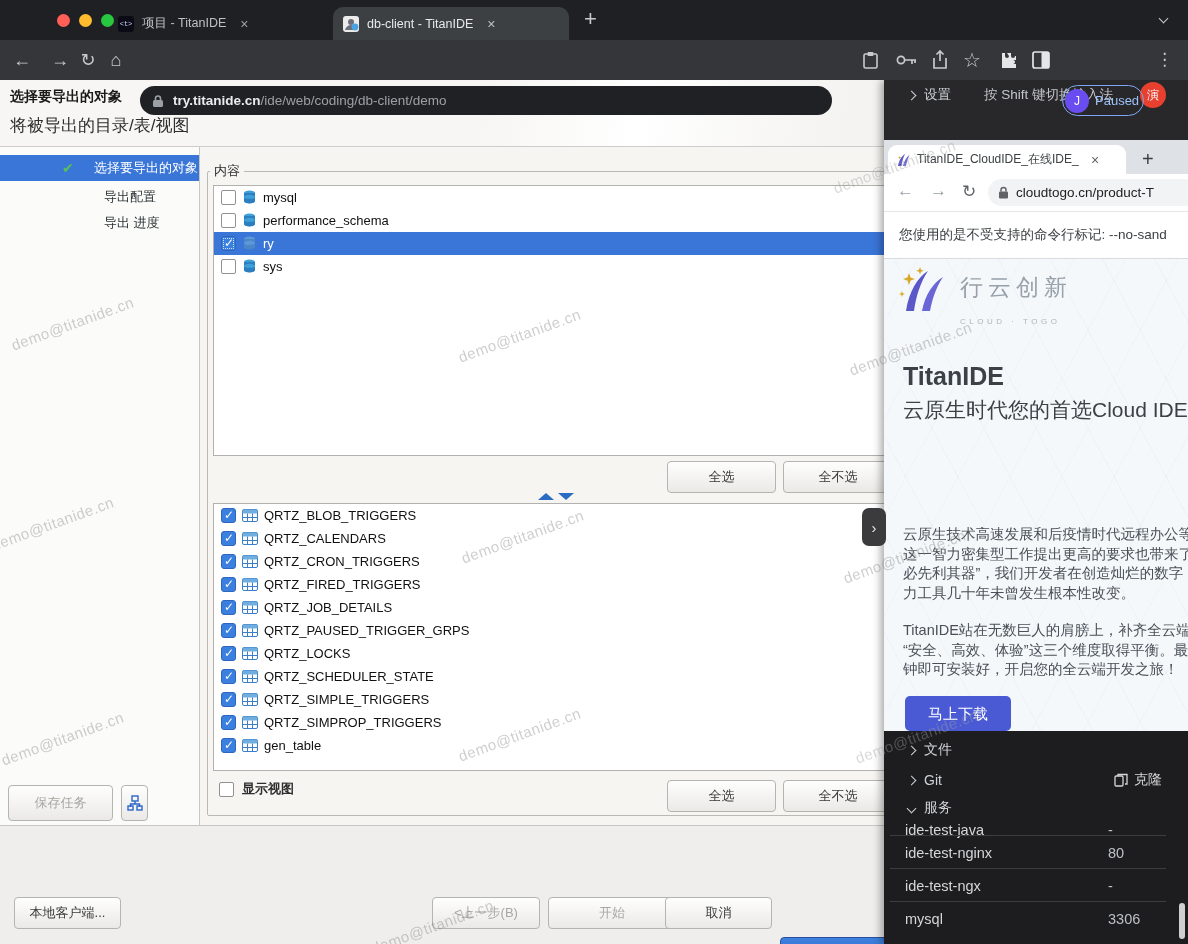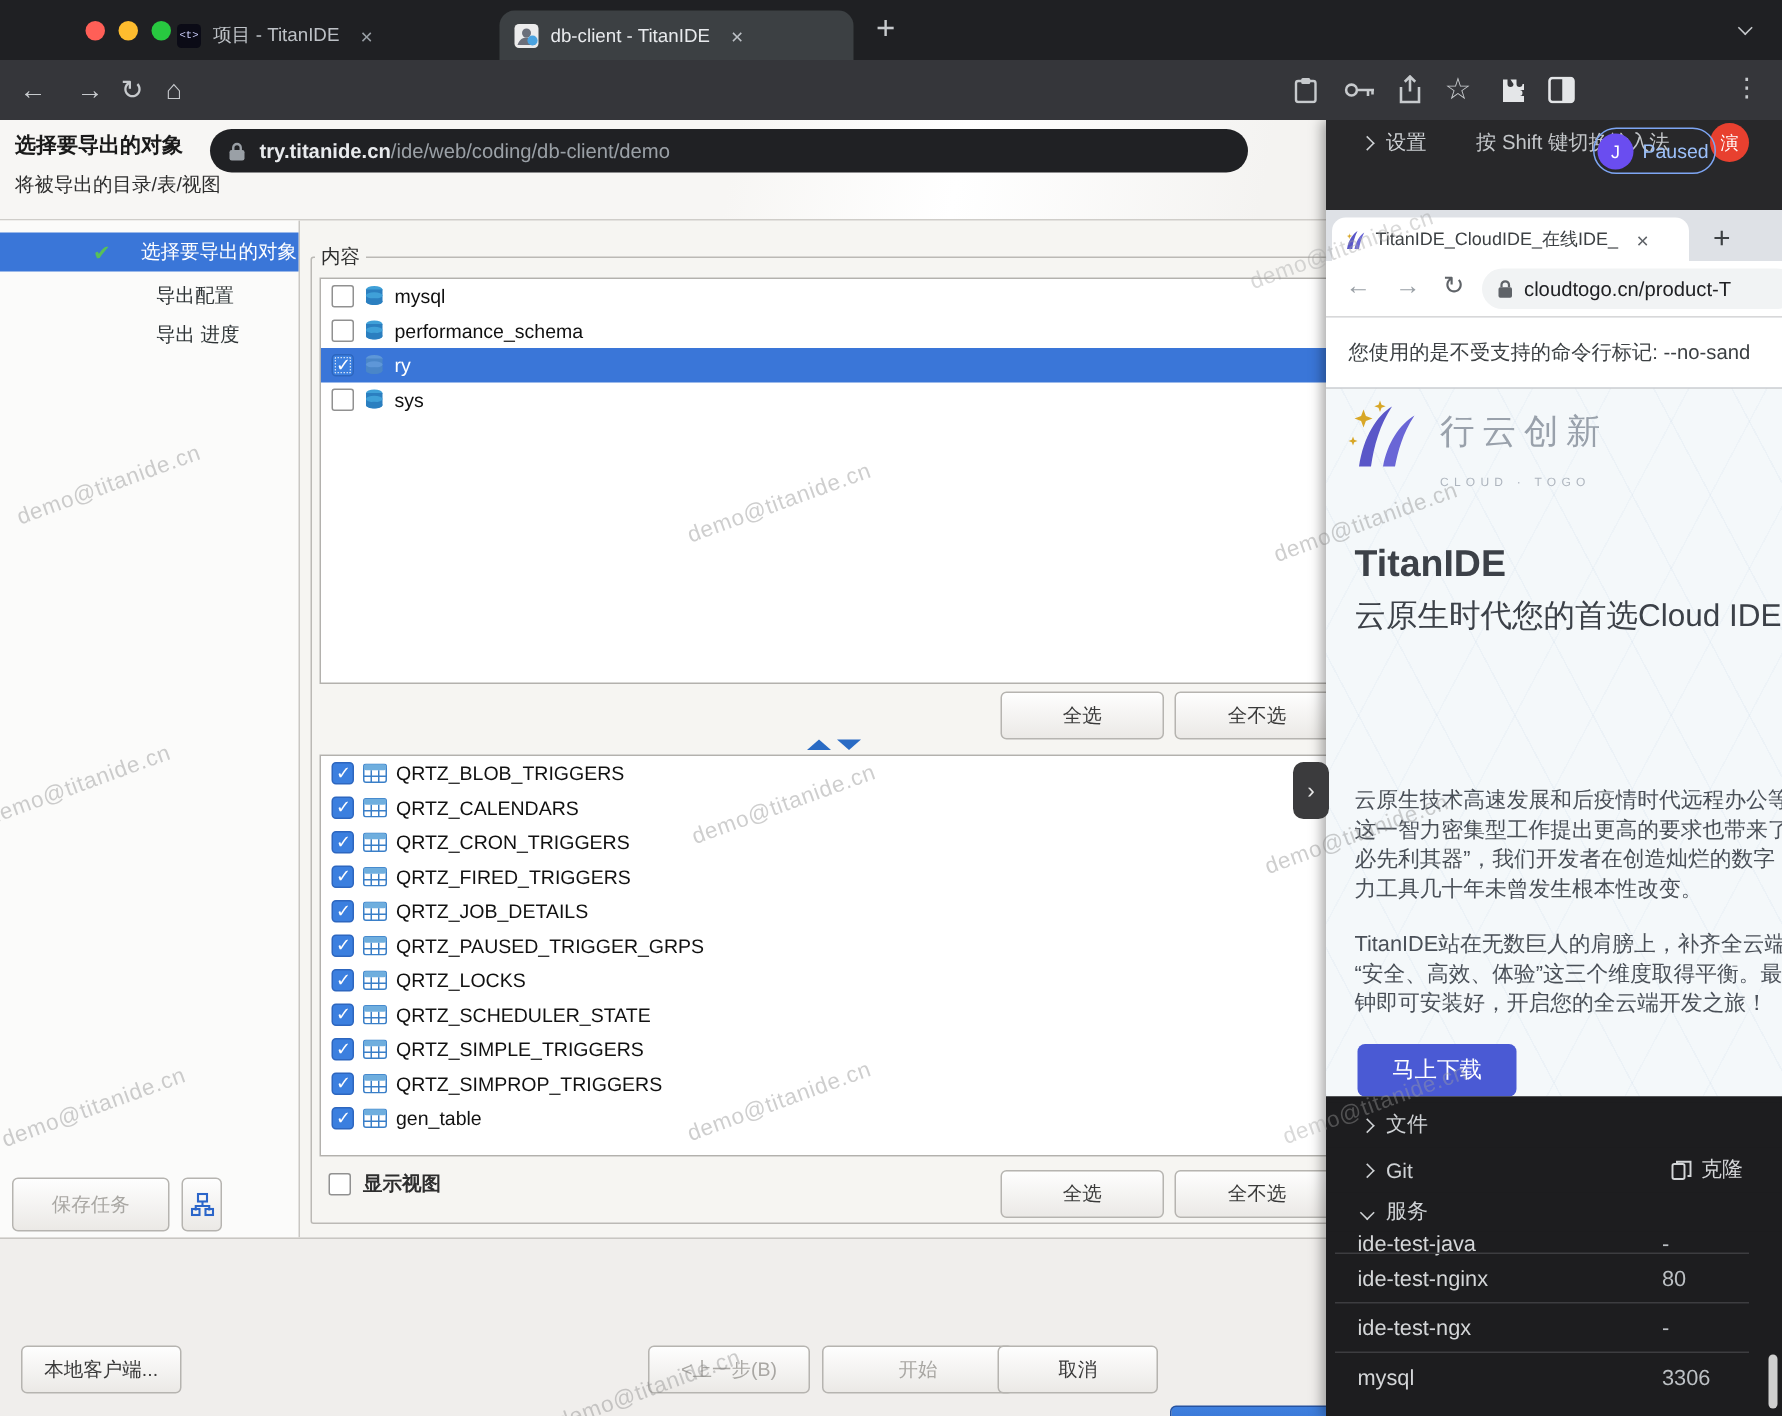--- a/index.html
+++ b/index.html
@@ -28,21 +28,21 @@
     display:flex; align-items:center; justify-content:center; }
   .paused-label { color:#9cc0fa; font-size:13px; margin-left:6px; }
   .chev { display:inline-block; width:7px; height:7px; border-right:1.5px solid #c7cacd; border-bottom:1.5px solid #c7cacd; }
   .chev.down { transform:rotate(45deg); }
 
   
   #dialog { left:0; top:80px; width:884px; height:864px; background:#f6f5f2; border-radius:0 0 0 8px; z-index:10; }
   #dlg-header { position:absolute; left:0; top:0; width:884px; height:67px; border-bottom:1px solid #cfcdc9;
     background:linear-gradient(100deg,#f7f6f4 55%,#ffffff 72%,#f4f3f1 95%); }
   #dlg-title { position:absolute; left:10px; top:8px; font-size:14px; font-weight:bold; color:#1a1a1a; }
-  #dlg-subtitle { position:absolute; left:10px; top:34px; font-size:13px; color:#2e2e2e; }
+  #dlg-subtitle { position:absolute; left:10px; top:34px; font-size:17px; color:#2e2e2e; }
   #steps { position:absolute; left:0; top:67px; width:200px; height:678px; background:#fbfbfa; border-right:1px solid #c9c7c3; }
   .step { position:relative; height:26px; line-height:26px; font-size:13px; color:#2e3436; padding-left:104px; }
   .step.sel { background:#3a76d8; color:#fff; padding-left:94px; }
   .step.sel .stepcheck { position:absolute; left:62px; top:0; color:#58c058; font-size:14px; }
   fieldset#contentFrame { position:absolute; left:207px; top:82px; width:740px; height:654px;
     border:1px solid #bbb9b5; border-radius:2px; }
   fieldset#contentFrame legend { font-size:13px; color:#2e2e2e; padding:0 4px; margin-left:2px; }
   .listbox { position:absolute; background:#fff; border:1px solid #b3b1ad; overflow:hidden; }
   #list1 { left:213px; top:105px; width:726px; height:271px; }
   #list2 { left:213px; top:423px; width:726px; height:268px; }

